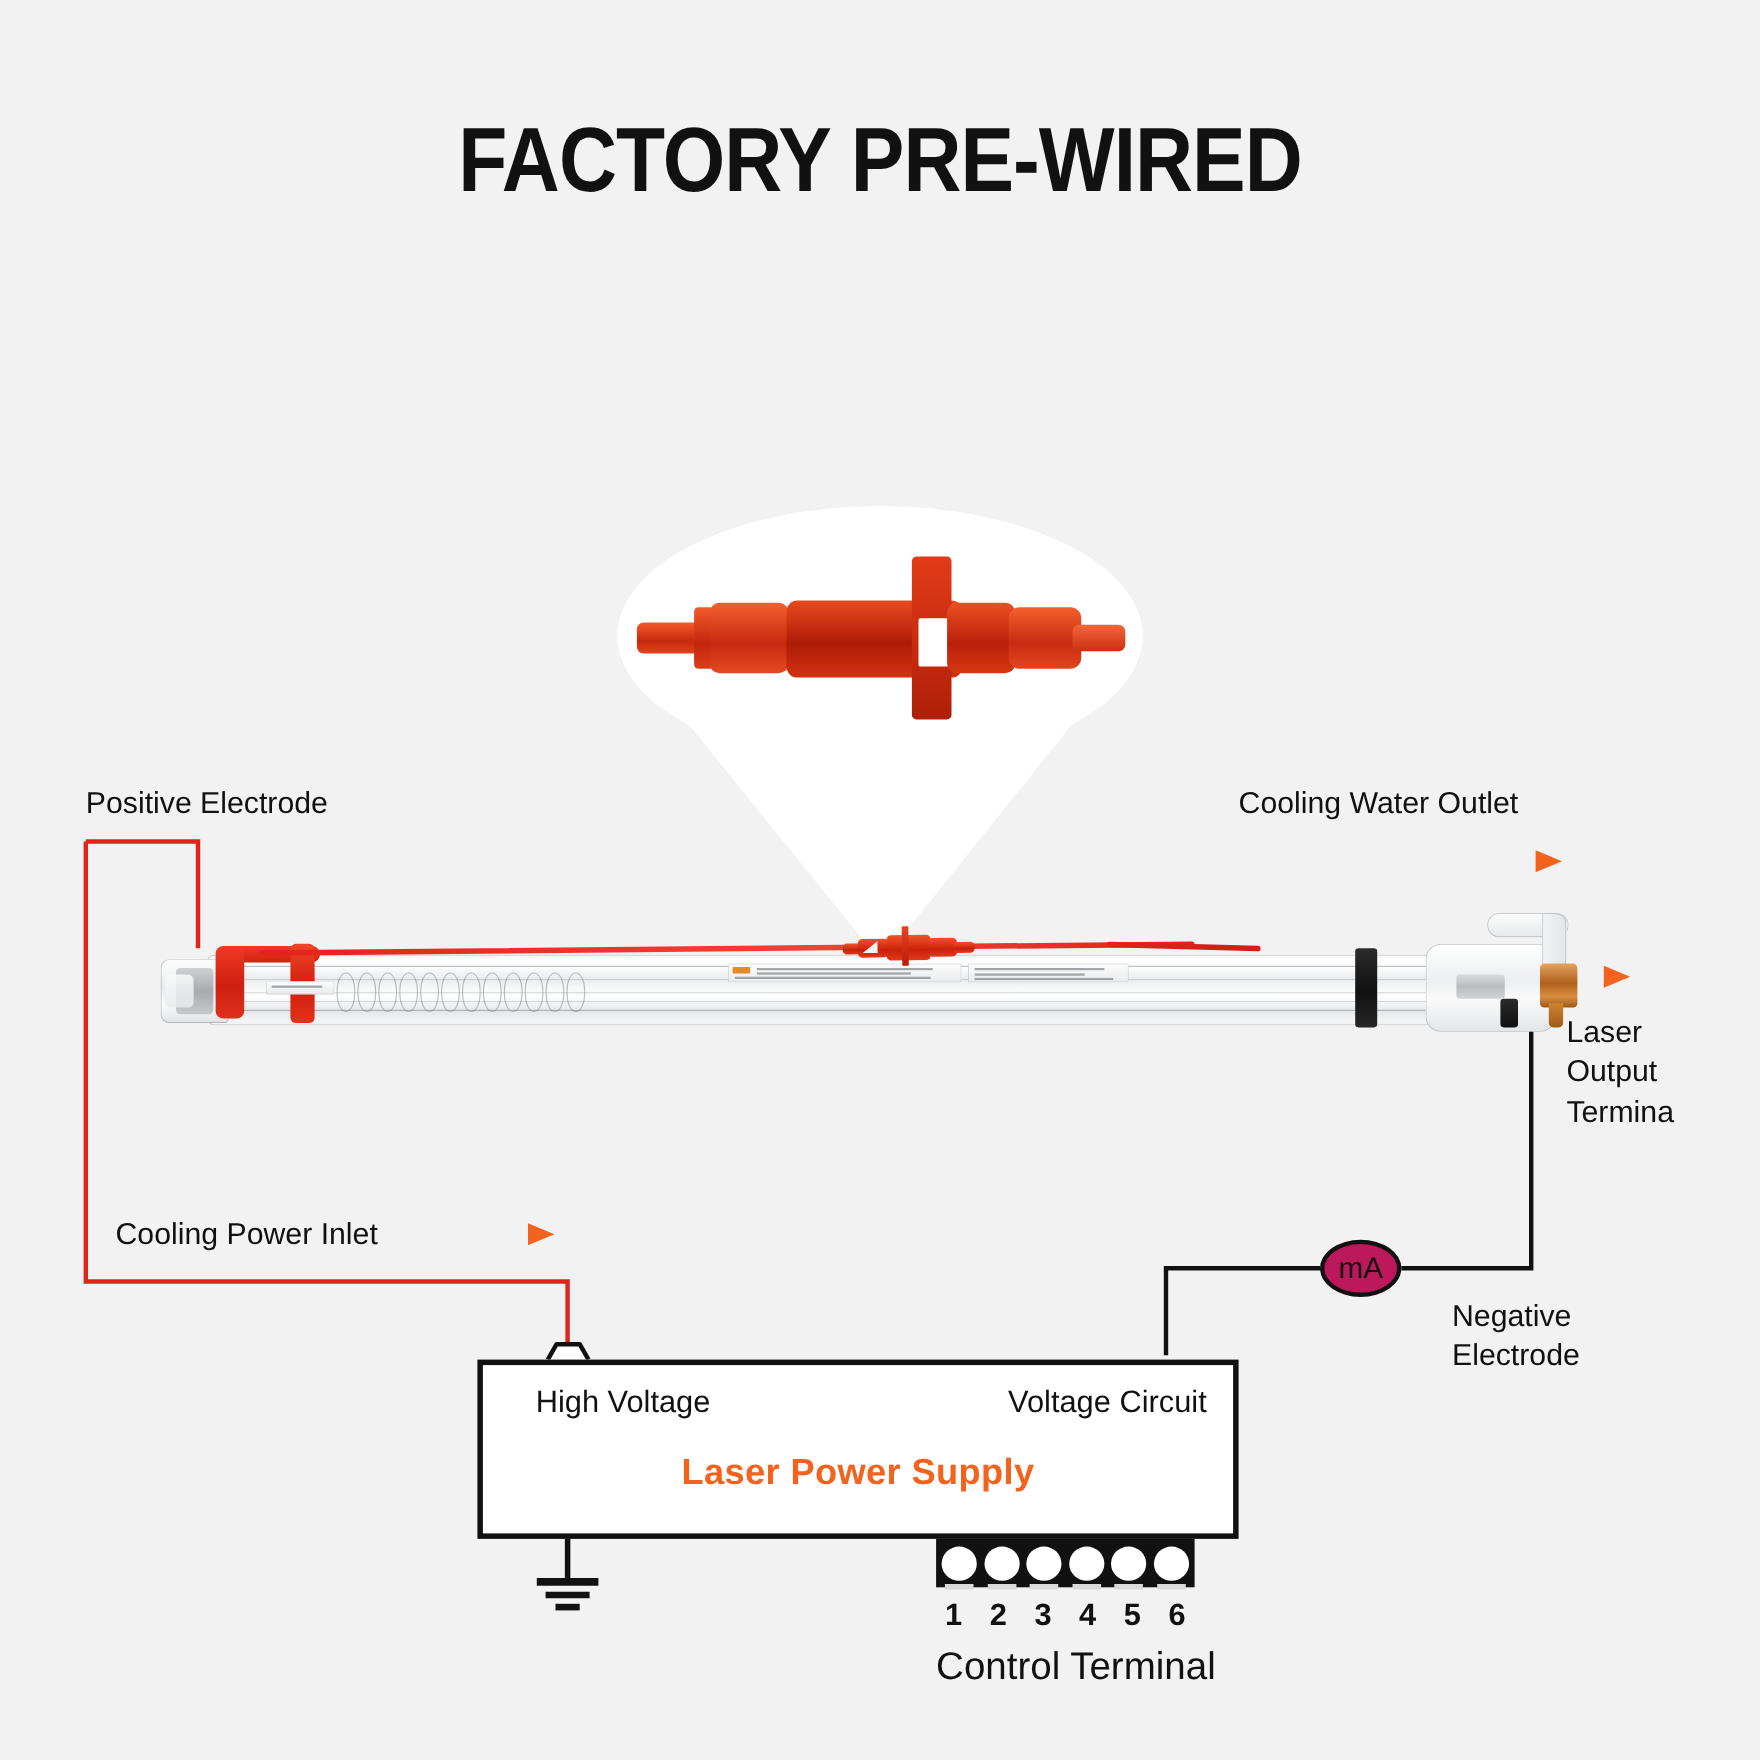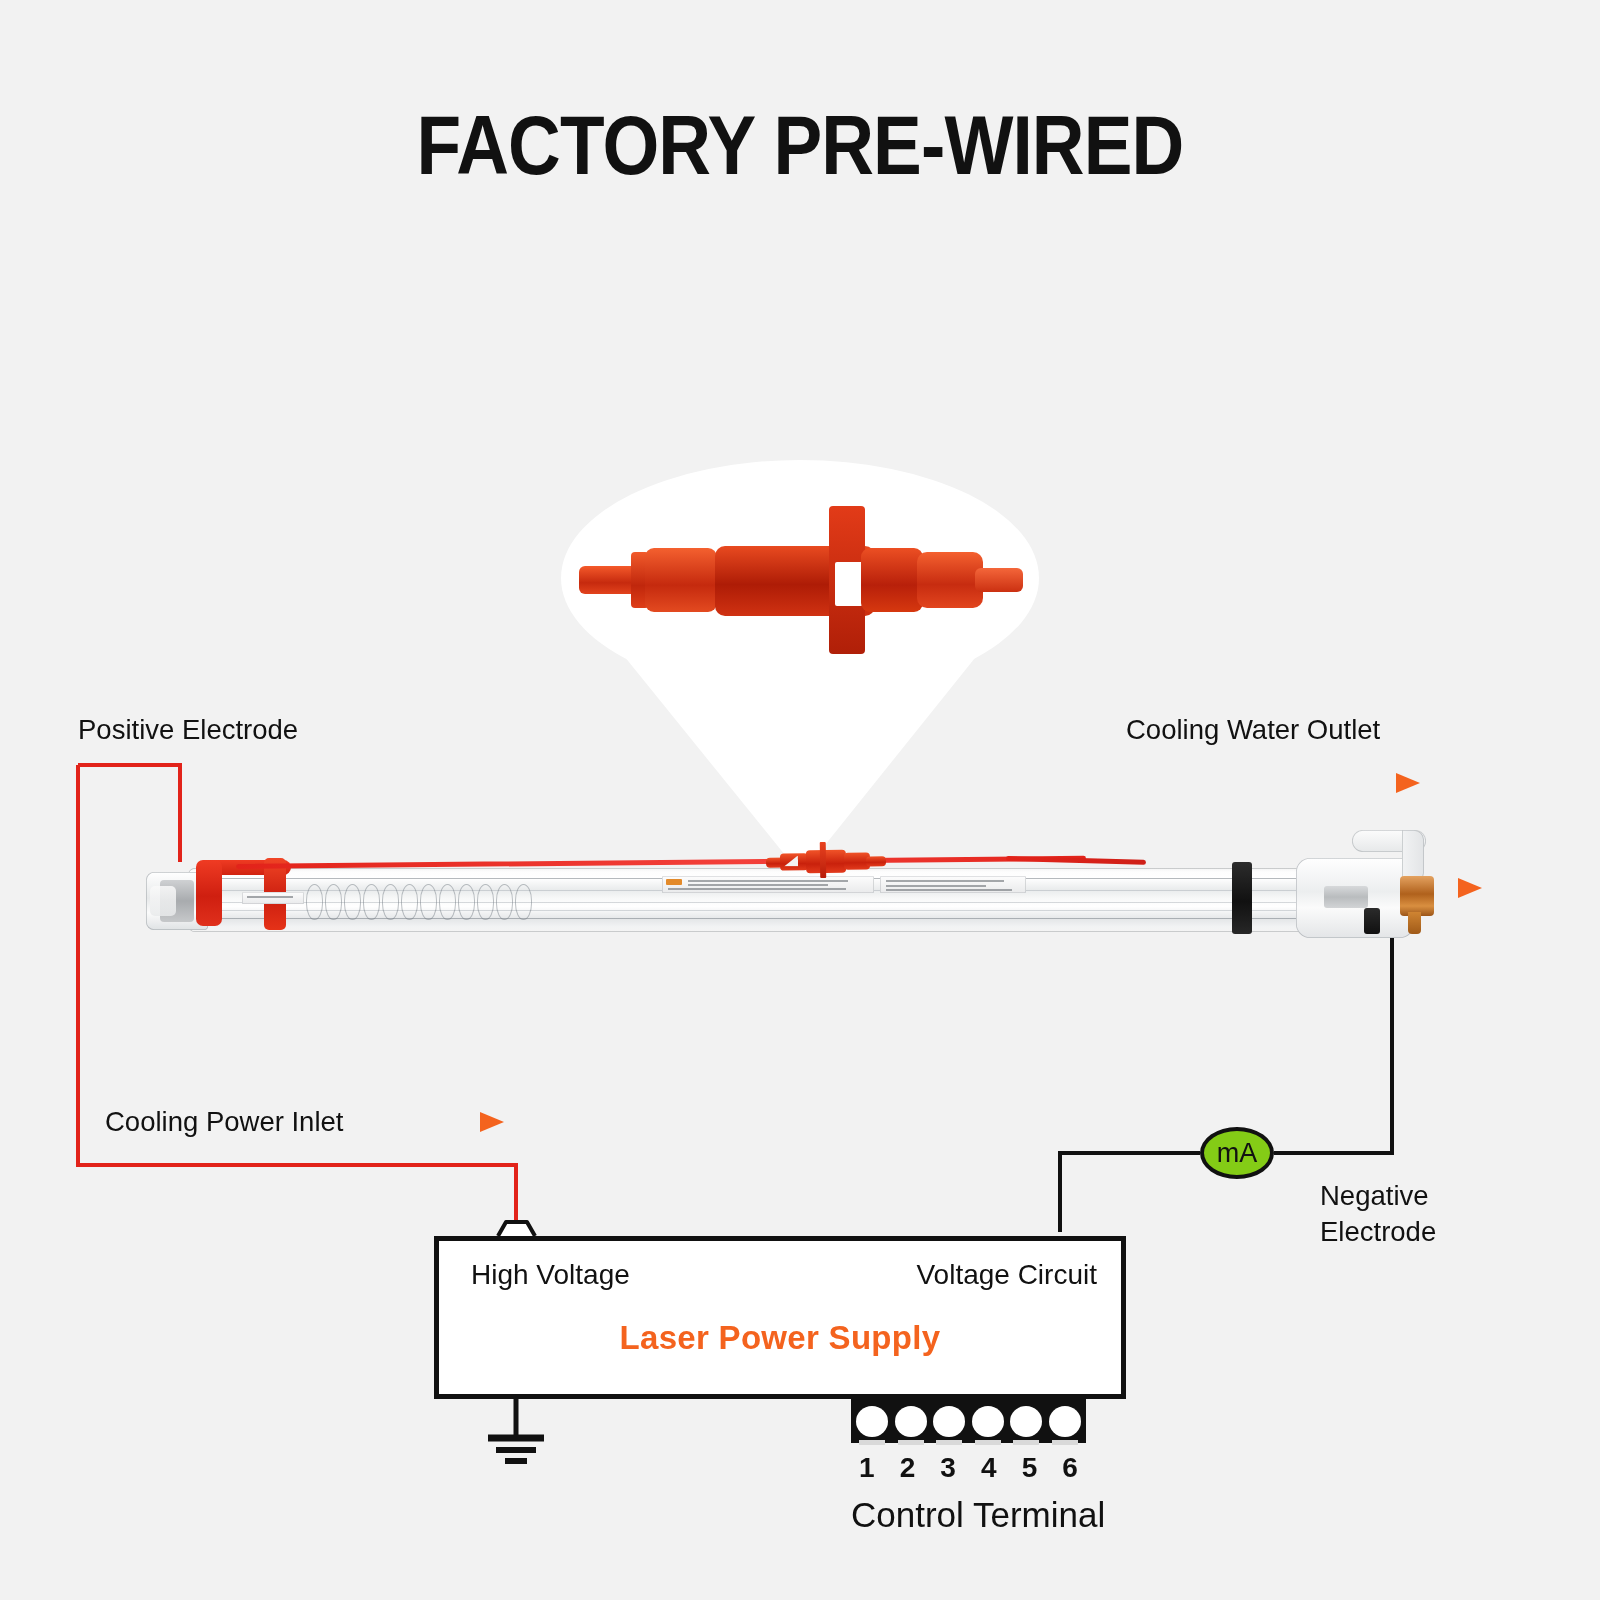--- a/index.html
+++ b/index.html
@@ -30,21 +30,21 @@
   .lab{font-size:27.5px;color:#111;white-space:pre;line-height:1.32;}
 
   
   svg.layer{position:absolute;left:0;top:0;width:1600px;height:1600px;overflow:visible;}
 
   
   #ps-box{
     left:434px;top:1236px;width:692px;height:163px;
     background:#fff;border:5px solid #111;box-sizing:border-box;
   }
-  #ps-hv{position:absolute;left:32px;top:18px;font-size:28px;color:#111;}
+  #ps-hv{position:absolute;left:48px;top:18px;font-size:28px;color:#111;}
   #ps-cc{position:absolute;right:24px;top:18px;font-size:28px;color:#111;}
   #ps-name{
     position:absolute;left:0;right:0;top:78px;text-align:center;
     font-weight:bold;font-size:33px;color:#f4631e;letter-spacing:.3px;
   }
 
   
   #ct-bar{
     left:851px;top:1399px;width:235px;height:44px;
     background:#111;display:flex;align-items:center;
@@ -58,21 +58,21 @@
   #ct-nums{
     left:851px;top:1452px;width:235px;display:flex;
     justify-content:space-between;padding:0 8px;box-sizing:border-box;
     font-weight:bold;font-size:28px;color:#111;
   }
   #ct-caption{left:851px;top:1492px;width:235px;text-align:center;font-size:35px;color:#111;white-space:nowrap;}
 
   
   #ma{
     left:1200px;top:1127px;width:74px;height:52px;
-    border:4px solid #111;border-radius:50%;background:#84cc16;
+    border:4px solid #111;border-radius:50%;background:#be185d;
     display:flex;align-items:center;justify-content:center;
     font-size:27px;color:#111;box-sizing:border-box;
   }
 
   
   #tube{left:146px;top:846px;width:1262px;height:106px;}
 
   .glass{
     position:absolute;border-radius:7px;
     background:linear-gradient(180deg,
@@ -257,20 +257,23 @@
       <path d="M480,1112 L504,1122 L480,1132 z" fill="#f4631e"></path>
     </g>
   </svg>
 
   <div class="abs lab" style="left:78px;top:712px;">Positive Electrode</div>
 
   <div class="abs lab" style="left:1126px;top:712px;">Cooling Water Outlet</div>
 
   <div class="abs lab" style="left:105px;top:1104px;">Cooling Power Inlet</div>
 
+  <div class="abs lab" style="left:1424px;top:920px;">Laser
+Output
+Termina</div>
 
   <div class="abs lab" style="left:1320px;top:1178px;">Negative
 Electrode</div>
 
   <div class="abs" id="tube">
 
     <div class="glass" id="jacket"></div>
 
     <div class="bore" style="left:56px;top:32px;width:1100px;"></div>
     <div class="boreSoft" style="left:56px;top:44px;width:1100px;"></div>

